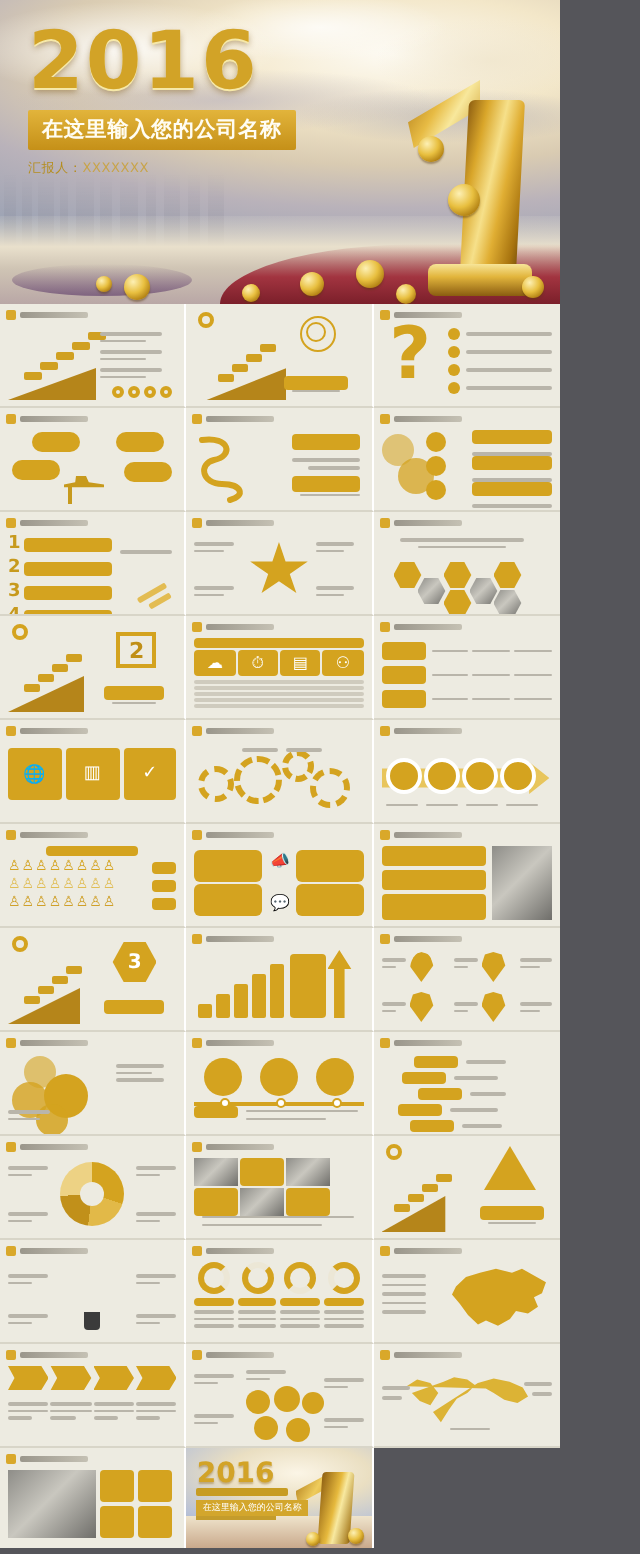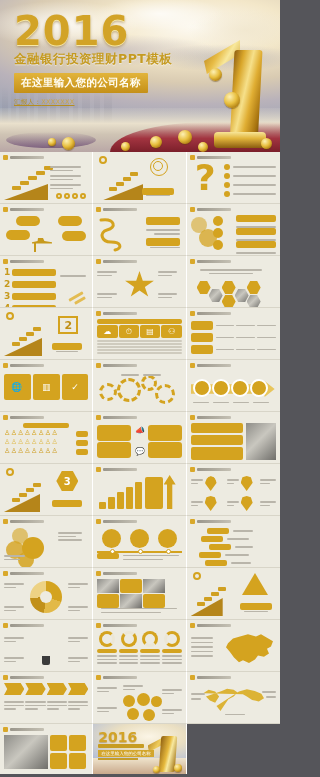--- a/index.html
+++ b/index.html
@@ -108,21 +108,21 @@
     color:#c59b22; text-shadow:0 1px 1px rgba(255,255,255,.55);
     white-space:nowrap;
   }
   .hero-band{
     display:inline-block; margin-top:5px; padding:3px 7px;
     background:linear-gradient(to bottom,#e2b43b,#c59018);
     color:#fffdf3; font-size:10.5px; font-weight:bold; letter-spacing:.4px;
     border-radius:1px; white-space:nowrap;
   }
   .hero-kw{ margin-top:4px; font-size:7px; color:#c09321; letter-spacing:.3px; white-space:nowrap;}
-  .hero-by{ margin-top:5px; font-size:6.5px; color:#b58e20; letter-spacing:.3px; white-space:nowrap;text-decoration:underline;}
+  .hero-by{ margin-top:5px; font-size:6.5px; color:#b58e20; letter-spacing:.3px; white-space:nowrap;}
   .hero-by .blur{ color:#c8a44a; }
 
   
   .grid{ position:absolute; left:0; top:152px; width:280px; }
   .row{ display:flex; width:280px; }
   .slide{
     position:relative; width:93.33px; height:52px;
     background:linear-gradient(135deg,#f3f1e8 0%,#ecead f 40%,#e6e3d6 100%);
     background-color:#edebe1;
     border-right:1px solid #ffffff;
@@ -197,21 +197,20 @@
     <div class="coin c3"></div>
     <div class="coin c4"></div>
     <div class="coin c5"></div>
     <div class="coin c6"></div>
     <div class="coin c7"></div>
     <div class="coin c8"></div>
     <div class="coin c9"></div>
 
     <div class="hero-text">
       <div class="hero-year">2016</div>
-      <div class="hero-sub">金融银行投资理财PPT模板</div>
       <div class="hero-band">在这里输入您的公司名称</div>
       <div class="hero-by">
         <span>汇报人：</span><span class="blur">XXXXXXX</span>
       </div>
     </div>
   </div>
 
   <div class="grid">
 
     <div class="row">

